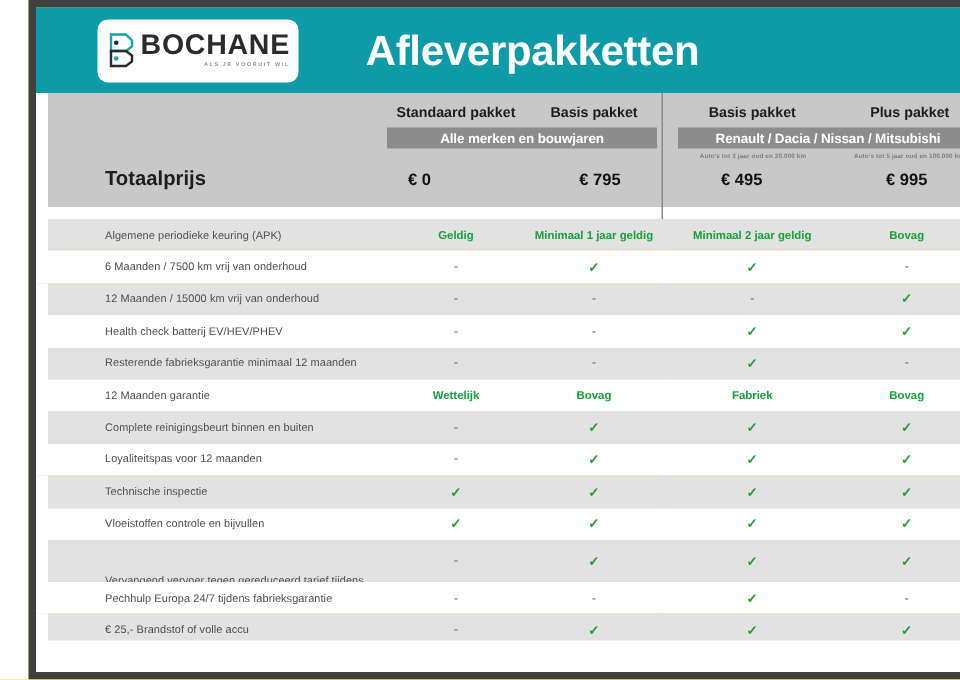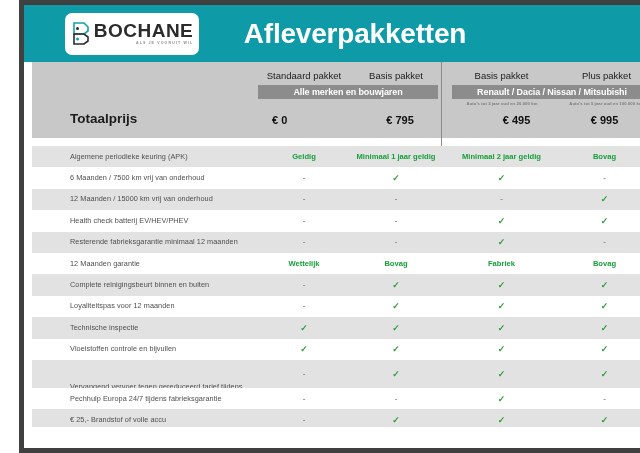--- a/index.html
+++ b/index.html
@@ -60,21 +60,21 @@
   .left-notch{
     position:absolute;left:0;top:57px;width:8px;height:76px;background:#ffffff;
   }
   .vdiv{
     position:absolute;left:417px;top:57px;width:1px;height:373px;
     background:#8a8a8a;
   }
 
   .pkg-name{
     position:absolute;top:65px;
-    font-size:9.5px;font-weight:normal;color:#1c1c1c;
+    font-size:9.5px;font-weight:bold;color:#1c1c1c;
     text-align:center;
   }
   .pill{
     position:absolute;top:80px;height:14px;
     background:#8c8c8c;color:#ffffff;
     font-size:9px;font-weight:bold;
     display:flex;align-items:center;justify-content:center;
     letter-spacing:-.1px;
   }
   .fineprint{
@@ -173,21 +173,21 @@
   <div class="pkg-name" style="left:535px;width:95px;">Plus pakket</div>
 
   <div class="pill" style="left:234px;width:180px;">Alle merken en bouwjaren</div>
   <div class="pill" style="left:428px;width:200px;">Renault / Dacia / Nissan / Mitsubishi</div>
 
   <div class="fineprint" style="left:428px;width:100px;">Auto's tot 3 jaar oud en 20.000 km</div>
   <div class="fineprint" style="left:530px;width:104px;">Auto's tot 5 jaar oud en 100.000 km</div>
 
   <div class="price" style="left:230px;width:100px;text-align:left;padding-left:18px;box-sizing:border-box;">€ 0</div>
   <div class="price" style="left:327px;width:90px;text-align:center;padding-left:8px;box-sizing:border-box;">€ 795</div>
-  <div class="price" style="left:440px;width:105px;">€ 495</div>
+  <div class="price" style="left:418px;width:105px;">€ 495</div>
   <div class="price" style="left:533px;width:95px;">€ 995</div>
 
   <div class="gap-strip"></div>
 
   <div class="vdiv"></div>
 
   <div class="tbl" id="table-root">
       <div class="row odd" style="height: 21.4px;">
         <div class="lnotch"></div>
         <div class="cell-label" style="top: 5.7px; width: 185px;">Algemene periodieke keuring (APK)</div>

